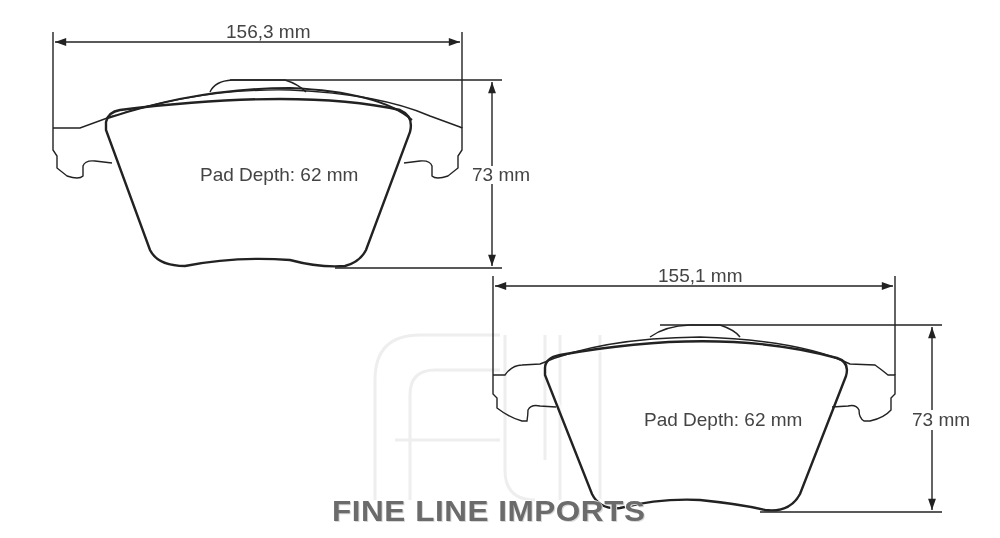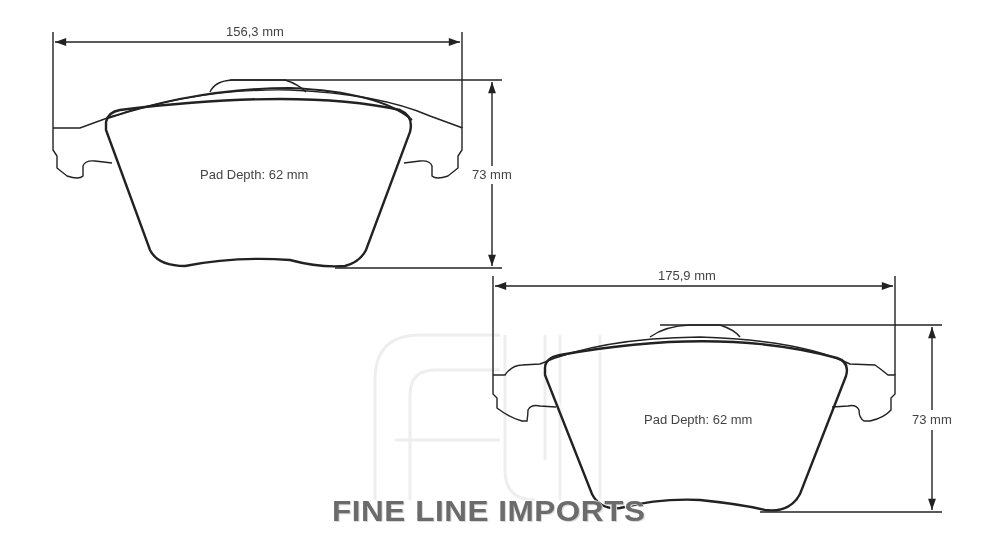--- a/index.html
+++ b/index.html
@@ -1,18 +1,18 @@
 <!DOCTYPE html>
 <html><head>
   <meta charset="utf-8">
   <style>
     html, body { margin: 0; padding: 0; background: #ffffff; }
     body { width: 1000px; height: 538px; position: relative; overflow: hidden; font-family: "Liberation Sans", sans-serif; }
     #stage { position: absolute; left: 0; top: 0; width: 1000px; height: 538px; }
-    .lbl { position: absolute; font-family: "Liberation Sans", sans-serif; font-size: 13px; color: #444; white-space: nowrap; background: #fff; padding: 0 2px; line-height: 15px; }
+    .lbl { position: absolute; font-family: "Liberation Sans", sans-serif; font-size: 19px; color: #444; white-space: nowrap; background: #fff; padding: 0 2px; line-height: 15px; }
     .lbl.noBg { background: transparent; }
     .logo { position: absolute; left: 332px; top: 494px; font-family: "Liberation Sans", sans-serif; font-weight: bold; font-size: 30px; letter-spacing: 0.5px; color: #6b6b6b; text-shadow: 1px 1px 0 #d8d8d8, -1px -1px 0 #ffffff; white-space: nowrap; line-height: 34px; transform: scaleX(1.05); transform-origin: left center; }
   </style>
 </head>
 <body>
 
 <div id="stage">
 
   <svg width="1000" height="538" style="position:absolute;left:0;top:0;">
     <g fill="none" stroke="#eeeeee" stroke-width="3">
@@ -77,18 +77,18 @@
 
       <path d="M560,355 Q545,358 545,368 L545,375 L592,494 Q600,510 620,508 Q660,498 700,500 Q740,504 765,510 Q790,513 800,494 L846,376 Q850,362 837,358 Q720,326 560,355 Z" stroke-width="2.4"></path>
       <path d="M561,358 Q548,361 548,369 L548,375 L595,493 Q602,506 620,505 Q660,495 700,497 Q740,501 765,507 Q788,510 797,493 L843,376 Q846,365 836,361 Q720,329 561,358 Z" stroke="#ffffff" stroke-width="0.9"></path>
     </g>
   </svg>
 
   <div class="lbl" style="left:224px;top:24px;">156,3 mm</div>
   <div class="lbl" style="left:470px;top:167px;">73 mm</div>
   <div class="lbl noBg" style="left:198px;top:167px;">Pad Depth: 62 mm</div>
 
-  <div class="lbl" style="left:656px;top:268px;">175,9 mm</div>
+  <div class="lbl" style="left:656px;top:268px;">155,1 mm</div>
   <div class="lbl" style="left:910px;top:412px;">73 mm</div>
   <div class="lbl noBg" style="left:642px;top:412px;">Pad Depth: 62 mm</div>
 
   <div class="logo">FINE LINE IMPORTS</div>
 </div>
 
 </body></html>

